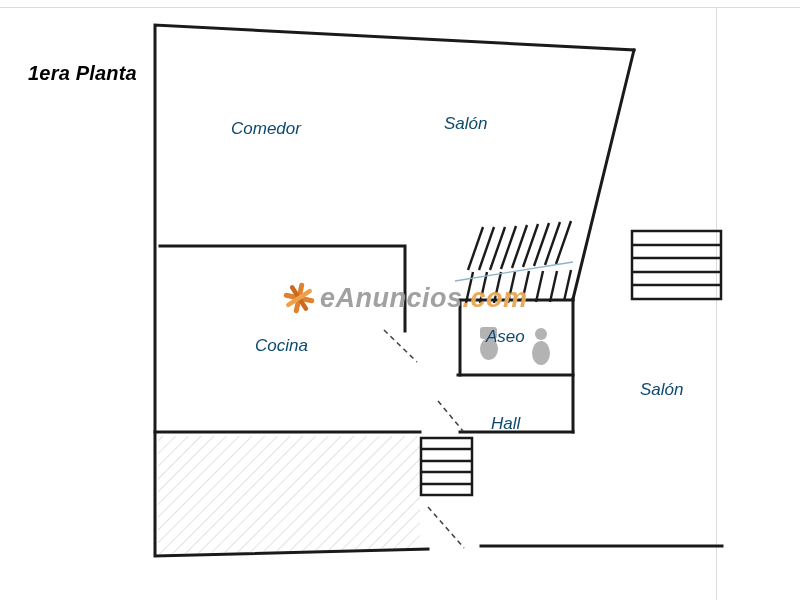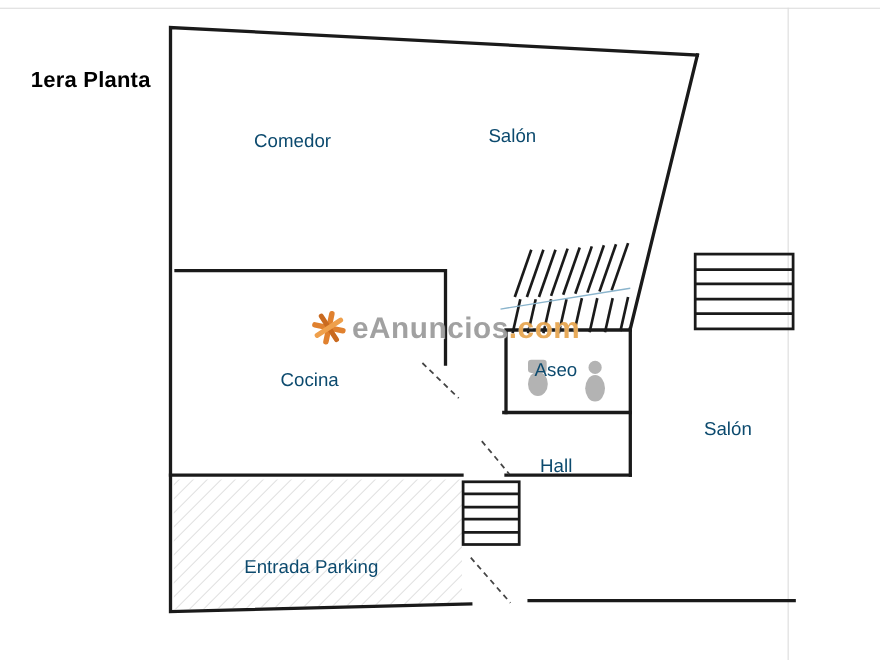--- a/index.html
+++ b/index.html
@@ -7,20 +7,21 @@
     padding: 0;
     background: #ffffff;
     font-family: "Liberation Sans", sans-serif;
   }
   .canvas {
     position: relative;
     width: 800px;
     height: 600px;
     background: #ffffff;
     overflow: hidden;
+    font-style: italic;
   }
   .frame-top {
     position: absolute;
     left: 0; top: 7px;
     width: 800px; height: 1px;
     background: #dcdcdc;
   }
   .frame-right {
     position: absolute;
     left: 716px; top: 7px;
@@ -164,21 +165,20 @@
   <div class="page-title">
     <div>1era Planta</div>
   </div>
 
   <div class="room-label lbl-comedor">Comedor</div>
   <div class="room-label lbl-salon">Salón</div>
   <div class="room-label lbl-cocina">Cocina</div>
   <div class="room-label lbl-aseo">Aseo</div>
   <div class="room-label lbl-hall">Hall</div>
   <div class="room-label lbl-jardin">Salón</div>
-  <div class="room-label lbl-parking">Entrada Parking</div>
 
   <div class="watermark">
     <svg width="32" height="32" viewBox="0 0 32 32">
       <g transform="rotate(12 16 16)" stroke-linecap="round">
         <line x1="16" y1="3" x2="16" y2="29" stroke="#E0812F" stroke-width="5"></line>
         <line x1="3" y1="16" x2="29" y2="16" stroke="#E0812F" stroke-width="5"></line>
         <line x1="7" y1="7" x2="25" y2="25" stroke="#C96A20" stroke-width="4.5"></line>
         <line x1="7" y1="25" x2="25" y2="7" stroke="#EFA04C" stroke-width="4.5"></line>
       </g>
     </svg>

